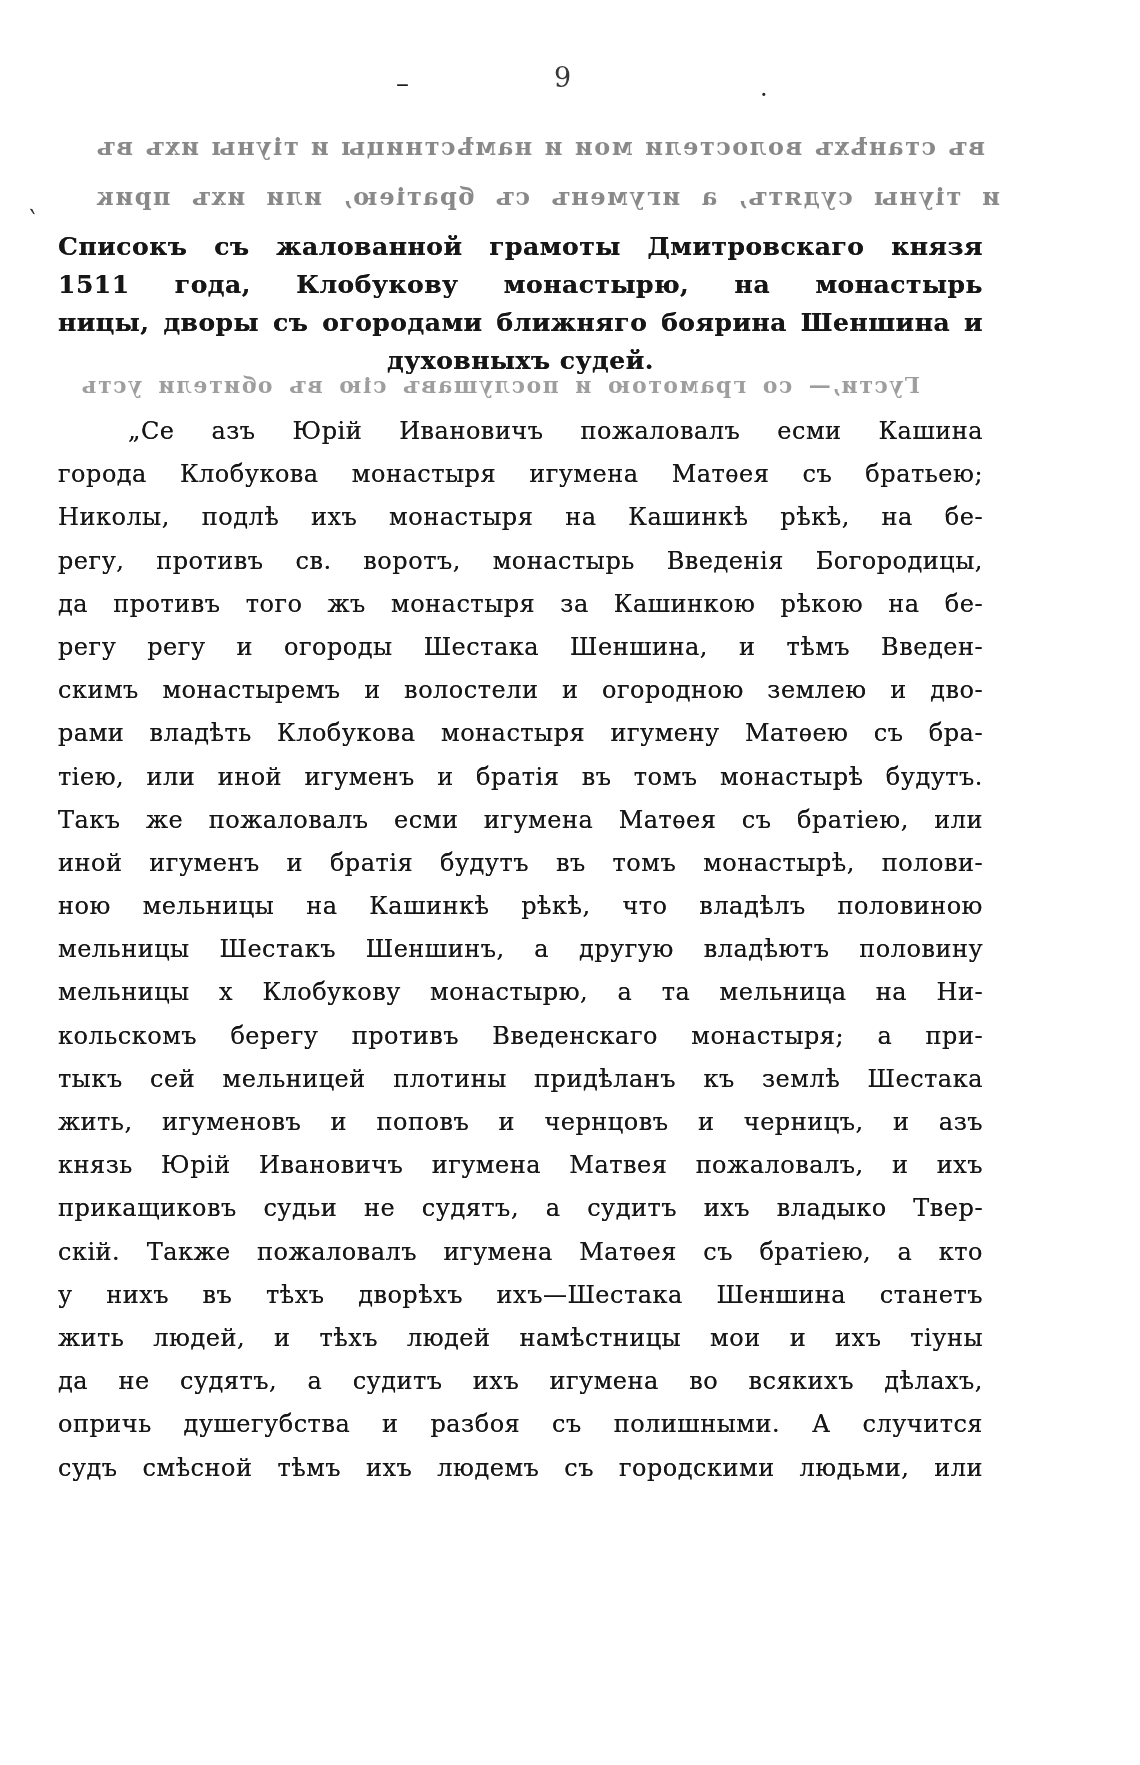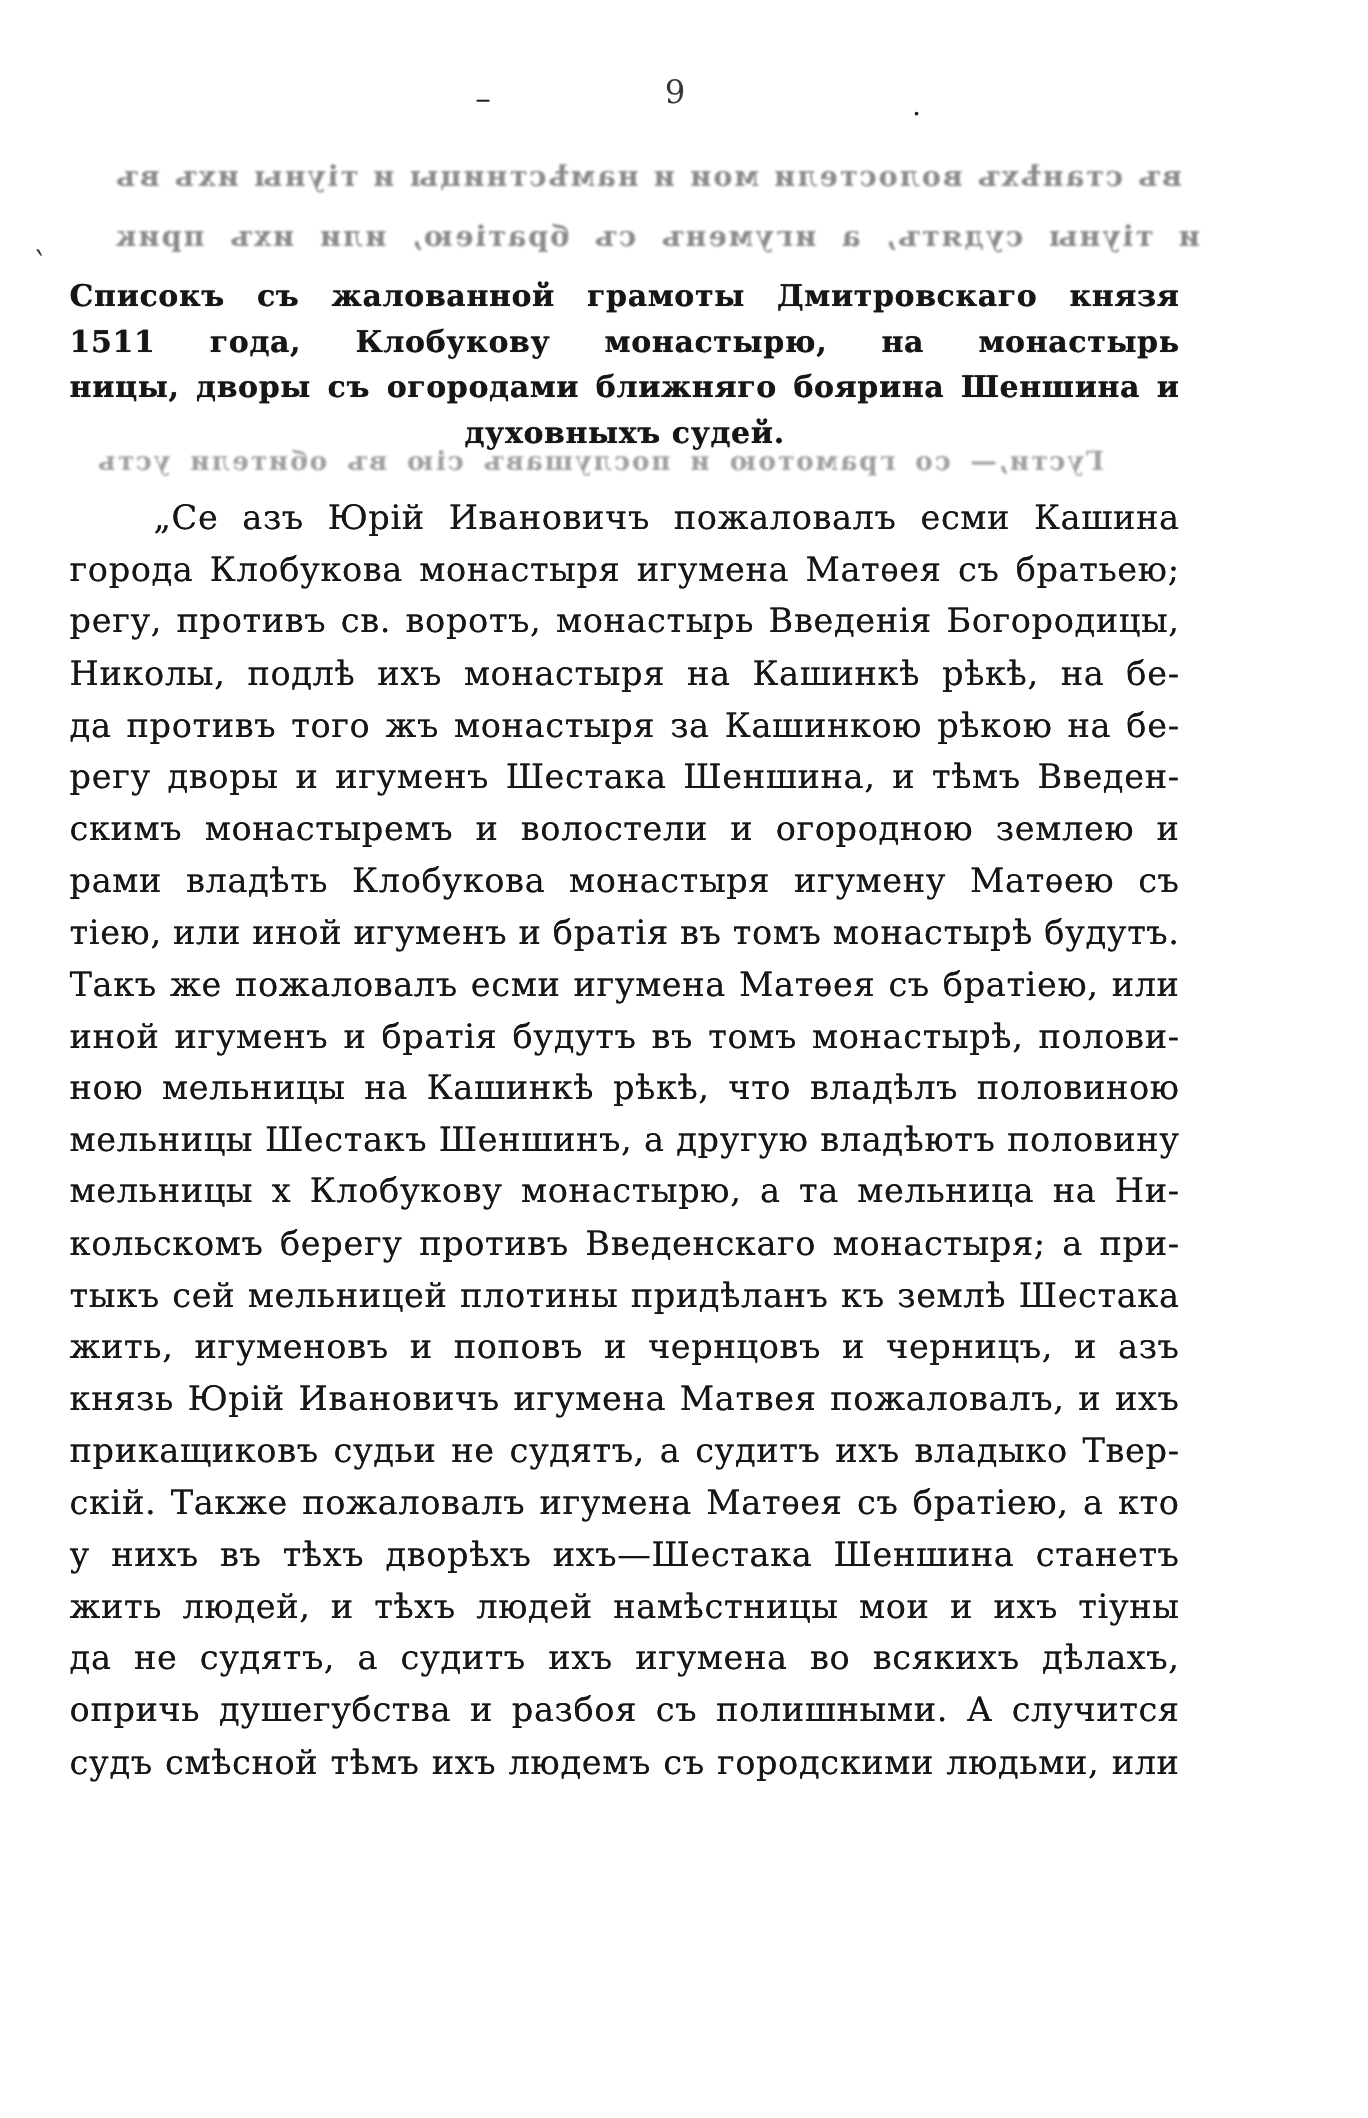--- a/index.html
+++ b/index.html
@@ -92,21 +92,21 @@
     text-align-last: center;
     -moz-text-align-last: center;
     white-space: normal;
   }
   
   .bodytext {
     position: absolute;
     left: 58px;
     top: 410px;
     width: 925px;
-    font-size: 28px;
+    font-size: 24px;
     letter-spacing: 0.5px;
     text-shadow: 0 0 0.5px rgba(25,25,25,0.8);
   }
   .line {
     height: 43.2px;
     line-height: 43.2px;
     text-align: justify;
     text-align-last: justify;
     -moz-text-align-last: justify;
     overflow: hidden;
@@ -131,24 +131,24 @@
     <div class="hline justified">1511 года, Клобукову монастырю, на монастырь Введенскій, полмель-</div>
     <div class="hline justified">ницы, дворы съ огородами ближняго боярина Шеншина и на судъ у</div>
     <div class="hline centered">духовныхъ судей.</div>
   </div>
 
   <div class="bleed bleed-3">Густи,— со грамотою и послушавъ сію въ обители усть</div>
 
   <div class="bodytext">
     <div class="line indent">„Се азъ Юрій Ивановичъ пожаловалъ есми Кашина</div>
     <div class="line">города Клобукова монастыря игумена Матѳея съ братьею;</div>
+    <div class="line">Николы, подлѣ ихъ монастыря на Кашинкѣ рѣкѣ, на бе-</div>
     <div class="line">регу, противъ св. воротъ, монастырь Введенія Богородицы,</div>
-    <div class="line">Николы, подлѣ ихъ монастыря на Кашинкѣ рѣкѣ, на бе-</div>
     <div class="line">да противъ того жъ монастыря за Кашинкою рѣкою на бе-</div>
-    <div class="line">регу дворы и игуменъ Шестака Шеншина, и тѣмъ Введен-</div>
+    <div class="line">регу регу и огороды Шестака Шеншина, и тѣмъ Введен-</div>
     <div class="line">скимъ монастыремъ и волостели и огородною землею и дво-</div>
     <div class="line">рами владѣть Клобукова монастыря игумену Матѳею съ бра-</div>
     <div class="line">тіею, или иной игуменъ и братія въ томъ монастырѣ будутъ.</div>
     <div class="line">Такъ же пожаловалъ есми игумена Матѳея съ братіею, или</div>
     <div class="line">иной игуменъ и братія будутъ въ томъ монастырѣ, полови-</div>
     <div class="line">ною мельницы на Кашинкѣ рѣкѣ, что владѣлъ половиною</div>
     <div class="line">мельницы Шестакъ Шеншинъ, а другую владѣютъ половину</div>
     <div class="line">мельницы х Клобукову монастырю, а та мельница на Ни-</div>
     <div class="line">кольскомъ берегу противъ Введенскаго монастыря; а при-</div>
     <div class="line">тыкъ сей мельницей плотины придѣланъ къ землѣ Шестака</div>

